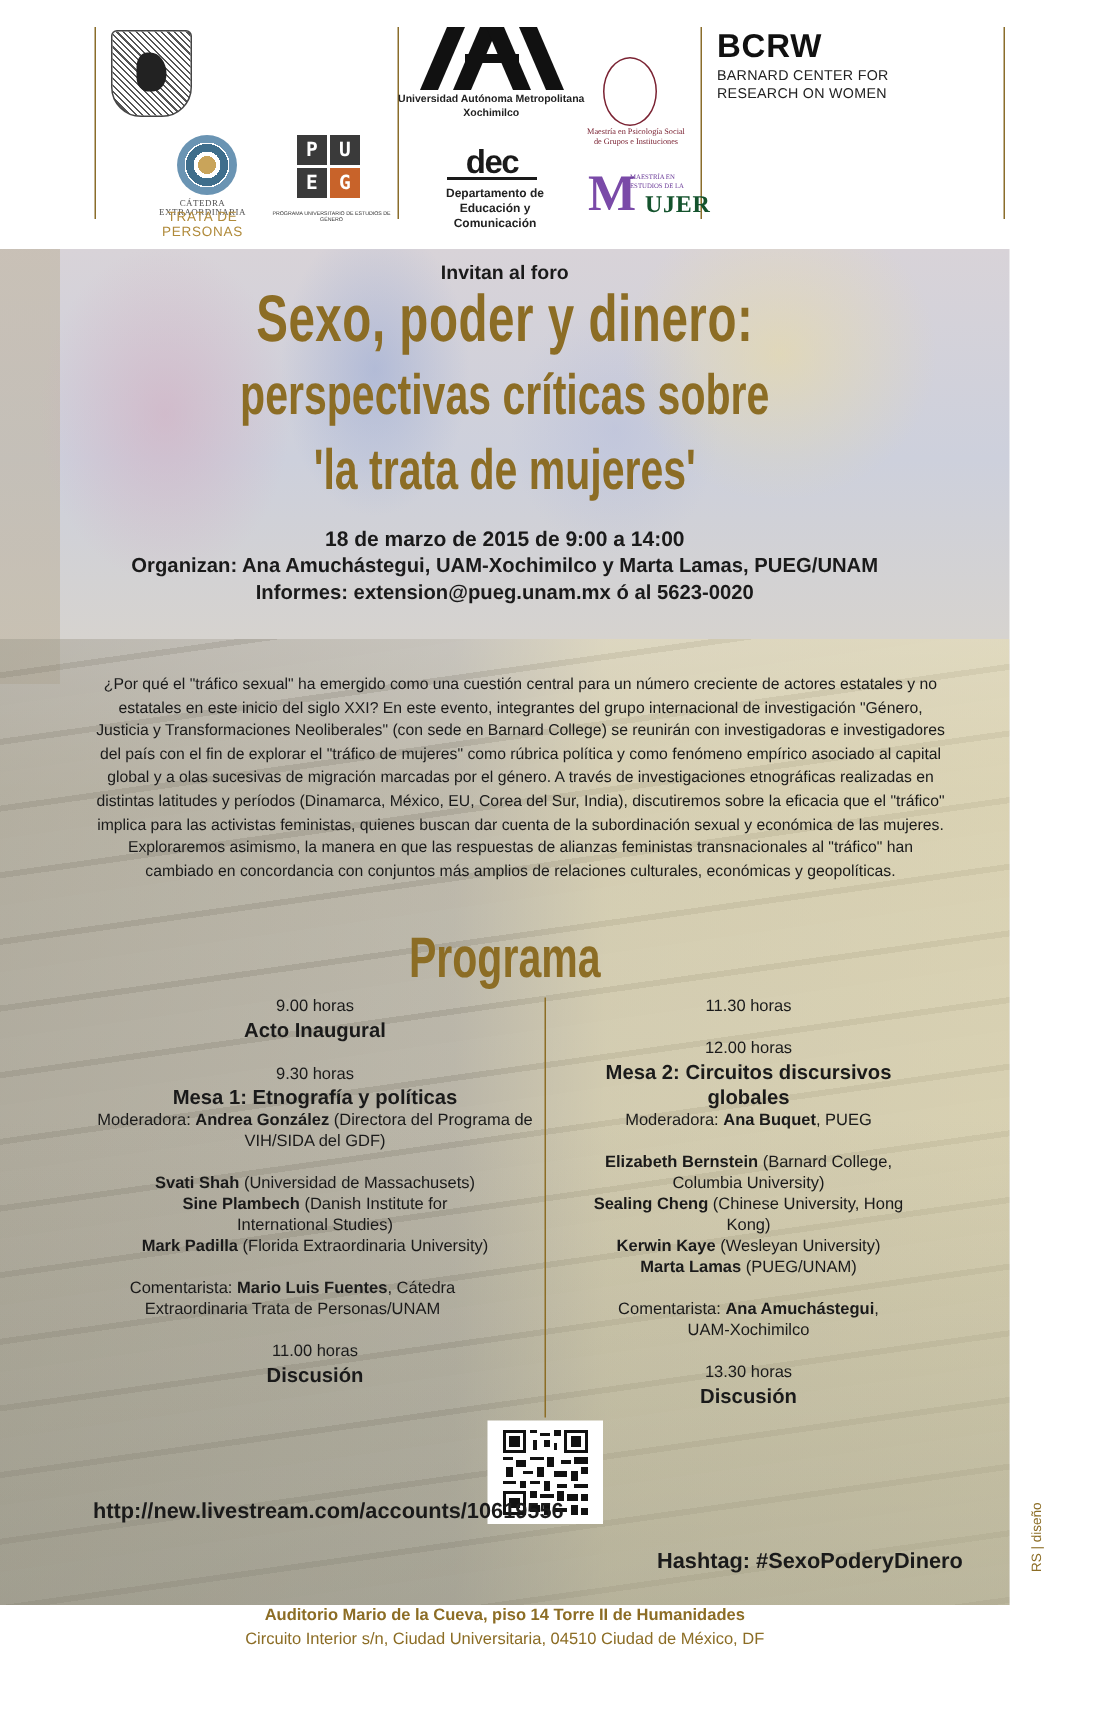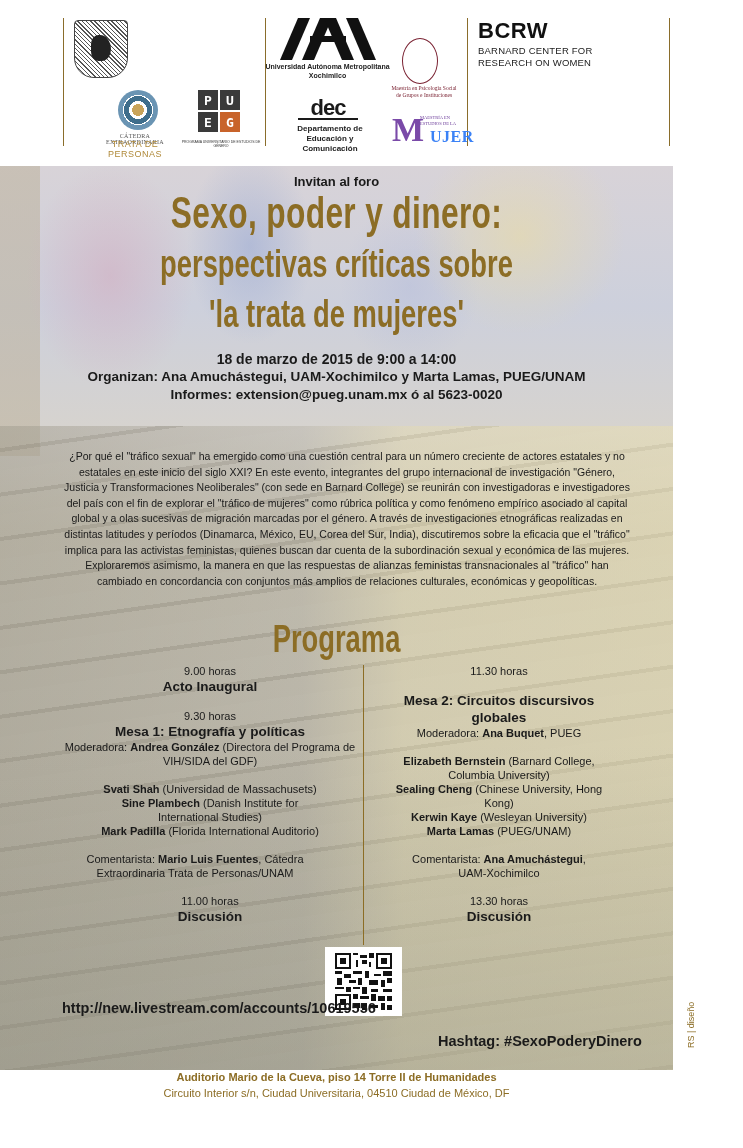--- a/index.html
+++ b/index.html
@@ -25,21 +25,21 @@
 
   .uam-mark { position: absolute; left: 280px; top: 18px; width: 96px; height: 42px; }
   .uam-text { position: absolute; left: 265px; top: 62px; width: 125px; font-size: 7px; line-height: 9px; font-weight: bold; color: #222; text-align: center; }
   .dec-mark { position: absolute; left: 298px; top: 98px; width: 60px; font-family: "Liberation Sans", sans-serif; font-weight: bold; font-size: 22px; letter-spacing: -1px; text-align: center; color: #1a1a1a; line-height: 20px; border-bottom: 2px solid #1a1a1a; }
   .dec-text { position: absolute; left: 280px; top: 124px; width: 100px; font-size: 8px; line-height: 10px; font-weight: bold; text-align: center; color: #222; }
 
   .psico-circle { position: absolute; left: 402px; top: 38px; width: 36px; height: 46px; border: 1.5px solid #7a2232; border-radius: 50%; }
   .psico-text { position: absolute; left: 384px; top: 85px; width: 80px; font-family: "Liberation Serif", serif; font-size: 5.5px; line-height: 7px; color: #7a2232; text-align: center; }
   .mujer-m { position: absolute; left: 392px; top: 113px; width: 30px; height: 34px; font-family: "Liberation Serif", serif; font-size: 34px; line-height: 34px; color: #7a4aa8; font-weight: bold; }
   .mujer-small { position: absolute; left: 420px; top: 115px; width: 44px; font-family: "Liberation Serif", serif; font-size: 4.5px; line-height: 5.5px; color: #6a3a98; }
-  .mujer-big { position: absolute; left: 430px; top: 128px; font-family: "Liberation Serif", serif; font-weight: bold; font-size: 16px; color: #3b82f6; letter-spacing: 0.5px; }
+  .mujer-big { position: absolute; left: 430px; top: 128px; font-family: "Liberation Serif", serif; font-weight: bold; font-size: 16px; color: #14532d; letter-spacing: 0.5px; }
 
   .bcrw-title { position: absolute; left: 478px; top: 18px; font-weight: bold; font-size: 22px; letter-spacing: 0.5px; color: #111; }
   .bcrw-sub { position: absolute; left: 478px; top: 45px; font-size: 9.5px; line-height: 12px; color: #222; letter-spacing: 0.2px; }
 
   
   .poster { position: absolute; left: 0; top: 166px; width: 673px; height: 904px; overflow: hidden;
     background:
       linear-gradient(180deg, rgba(255,255,255,0) 0%, rgba(255,255,255,0) 100%),
       linear-gradient(180deg, #d8d3d8 0px, #cdd0dc 140px, #d6d3cf 260px, #c9c4b6 360px, #c3bfb2 520px, #bdb9aa 700px, #b9b5a6 904px);
   }
@@ -184,31 +184,32 @@
   <div class="col left">
     <div class="time">9.00 horas</div>
     <div class="session">Acto Inaugural</div>
     <div class="gap"></div>
     <div class="time">9.30 horas</div>
     <div class="session">Mesa 1: Etnografía y políticas</div>
     <div><span>Moderadora: </span><b>Andrea González</b><span> (Directora del Programa de VIH/SIDA del GDF)</span></div>
     <div class="gap"></div>
     <div><b>Svati Shah</b><span> (Universidad de Massachusets)</span></div>
     <div style="padding:0 30px"><b>Sine Plambech</b><span> (Danish Institute for International Studies)</span></div>
-    <div><b>Mark Padilla</b><span> (Florida International Auditorio)</span></div>
+    <div><b>Mark Padilla</b><span> (Florida Extraordinaria University)</span></div>
     <div class="gap"></div>
     <div style="padding:0 40px 0 10px"><span>Comentarista: </span><b>Mario Luis Fuentes</b><span>, Cátedra Extraordinaria Trata de Personas/UNAM</span></div>
     <div class="gap"></div>
     <div class="time">11.00 horas</div>
     <div class="session">Discusión</div>
   </div>
 
   <div class="col right">
     <div class="time">11.30 horas</div>
     <div class="gap"></div>
+    <div class="time">12.00 horas</div>
     <div class="session" style="padding:0 30px">Mesa 2: Circuitos discursivos globales</div>
     <div><span>Moderadora: </span><b>Ana Buquet</b><span>, PUEG</span></div>
     <div class="gap"></div>
     <div style="padding:0 18px"><b>Elizabeth Bernstein</b><span> (Barnard College, Columbia University)</span></div>
     <div style="padding:0 22px"><b>Sealing Cheng</b><span> (Chinese University, Hong Kong)</span></div>
     <div><b>Kerwin Kaye</b><span> (Wesleyan University)</span></div>
     <div><b>Marta Lamas</b><span> (PUEG/UNAM)</span></div>
     <div class="gap"></div>
     <div style="padding:0 36px"><span>Comentarista: </span><b>Ana Amuchástegui</b><span>, UAM-Xochimilco</span></div>
     <div class="gap"></div>

